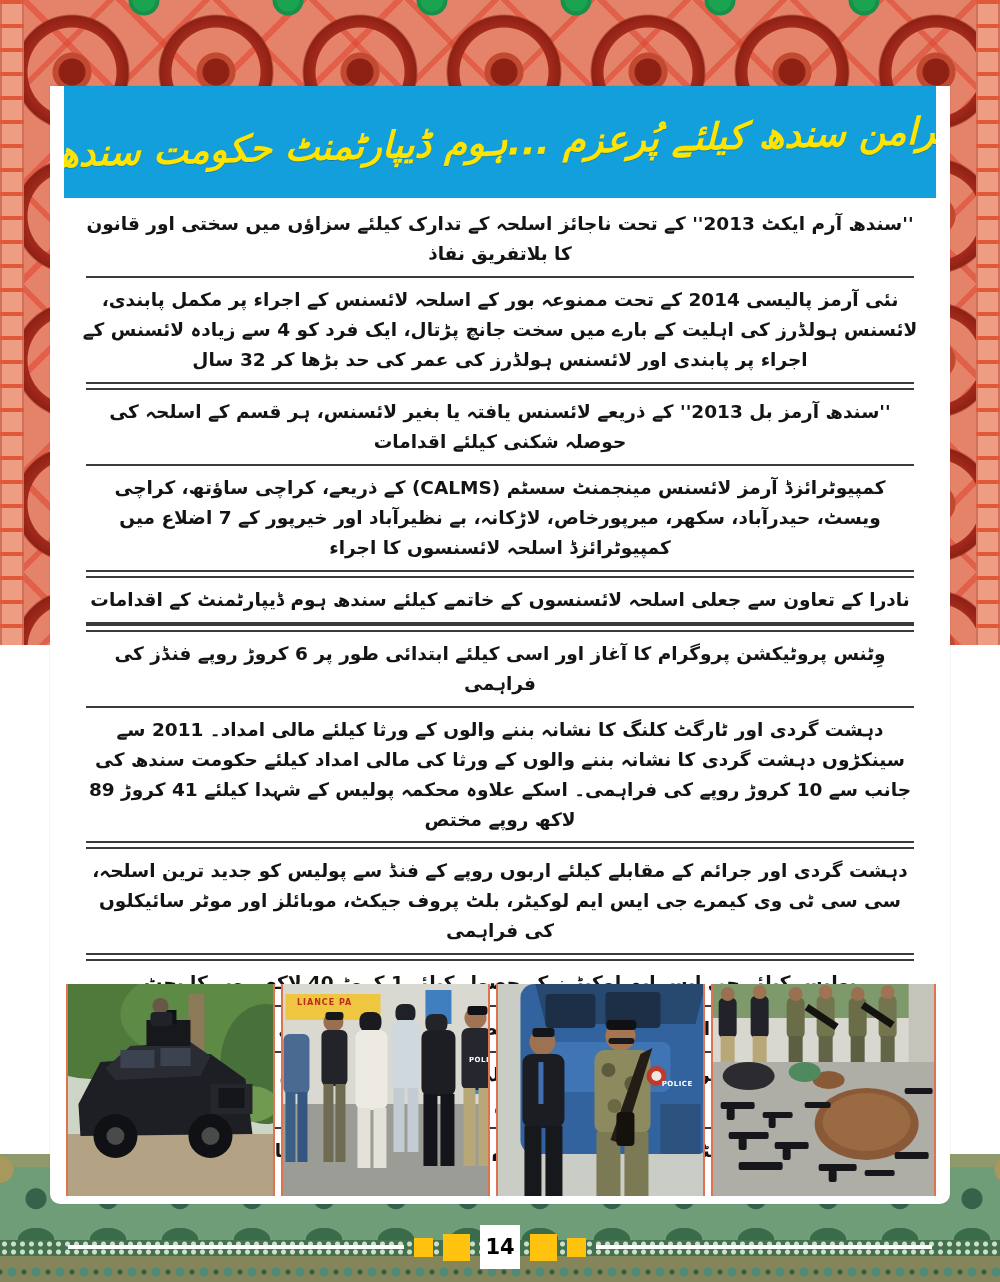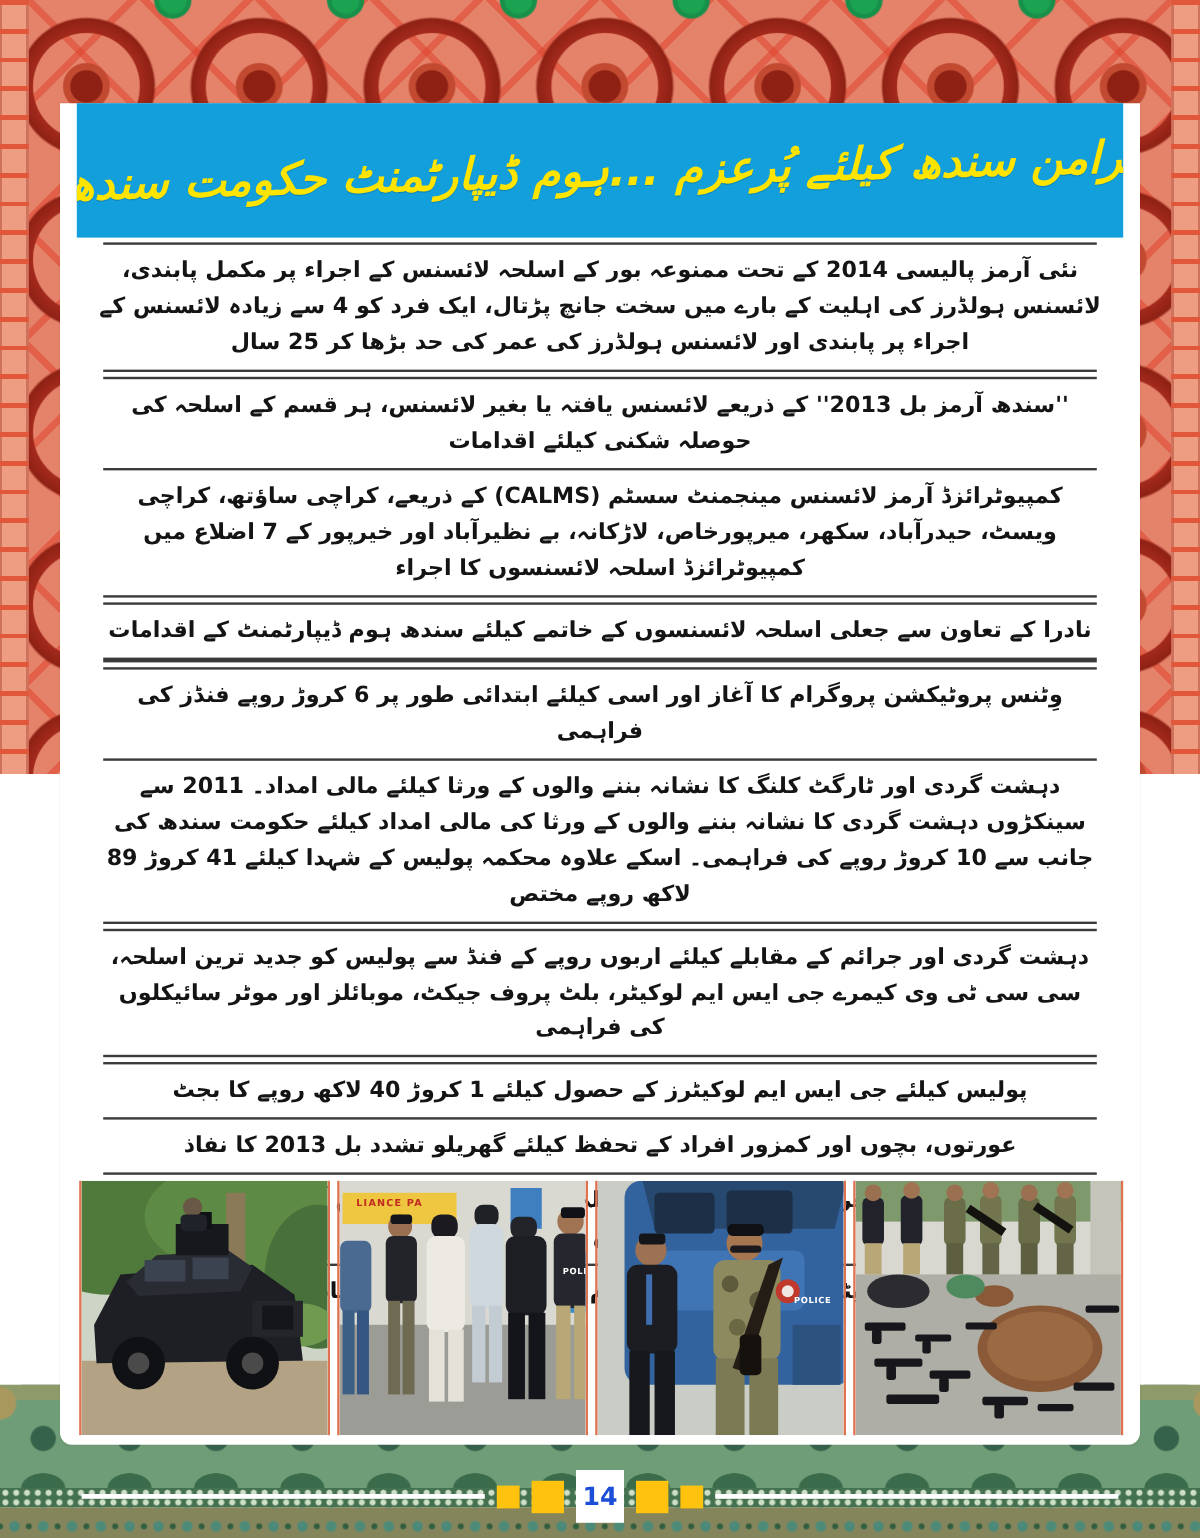--- a/index.html
+++ b/index.html
@@ -43,21 +43,21 @@
     background-image:radial-gradient(circle,#4e8a78 0 4px,transparent 5px),radial-gradient(circle,#2f5e40 0 2px,transparent 3px);
     background-size:24px 20px,24px 20px;background-position:0 6px,12px 6px;}
   
   .footer-nav{position:absolute;left:68px;right:68px;top:1224px;height:46px;
     display:flex;align-items:center;gap:10px;z-index:6;}
   .footer-line{flex:1 1 auto;height:4px;background:#ffffff;}
   .sq{background:#ffc20e;}
   .sq.small{width:19px;height:19px;}
   .sq.big{width:27px;height:27px;}
   .page-box{width:40px;height:44px;background:#ffffff;display:flex;align-items:center;justify-content:center;
-    font-size:21px;font-weight:bold;color:#1d4ed8;}
+    font-size:21px;font-weight:bold;color:#000000;}
   
   .panel{position:absolute;left:50px;top:86px;width:900px;height:1118px;background:#ffffff;
     z-index:3;border-radius:0 0 10px 10px;box-shadow:0 0 0 1px rgba(0,0,0,.03);}
   .banner{margin:0 14px;height:112px;background:#129fdb;display:flex;align-items:center;justify-content:center;overflow:hidden;}
   .banner-title{color:#ffe400;font-size:37px;font-weight:bold;font-style:italic;white-space:nowrap;
     direction:rtl;transform:skewY(-1.5deg);text-shadow:0 1px 0 rgba(0,0,0,.15);
     font-family:"DejaVu Sans","Liberation Serif",serif;}
   
   .points{padding:4px 28px 0 28px;}
   .point{direction:rtl;text-align:center;color:#141414;font-weight:bold;
@@ -86,22 +86,23 @@
   <div class="olive"></div>
 </div>
 
 <div class="panel">
 
   <div class="banner">
     <div class="banner-title">پرامن سندھ کیلئے پُرعزم ...ہوم ڈیپارٹمنٹ حکومت سندھ</div>
   </div>
 
   <div class="points">
-    <div class="sep"></div>
-    <div class="point">نئی آرمز پالیسی 2014 کے تحت ممنوعہ بور کے اسلحہ لائسنس کے اجراء پر مکمل پابندی، لائسنس ہولڈرز کی اہلیت کے بارے میں سخت جانچ پڑتال، ایک فرد کو 4 سے زیادہ لائسنس کے اجراء پر پابندی اور لائسنس ہولڈرز کی عمر کی حد بڑھا کر 25 سال</div>
+    <div class="point">''سندھ آرم ایکٹ 2013'' کے تحت ناجائز اسلحہ کے تدارک کیلئے سزاؤں میں سختی اور قانون کا بلاتفریق نفاذ</div>
+    <div class="sep"></div>
+    <div class="point">نئی آرمز پالیسی 2014 کے تحت ممنوعہ بور کے اسلحہ لائسنس کے اجراء پر مکمل پابندی، لائسنس ہولڈرز کی اہلیت کے بارے میں سخت جانچ پڑتال، ایک فرد کو 4 سے زیادہ لائسنس کے اجراء پر پابندی اور لائسنس ہولڈرز کی عمر کی حد بڑھا کر 32 سال</div>
     <div class="sep double"></div>
     <div class="point">''سندھ آرمز بل 2013'' کے ذریعے لائسنس یافتہ یا بغیر لائسنس، ہر قسم کے اسلحہ کی حوصلہ شکنی کیلئے اقدامات</div>
     <div class="sep"></div>
     <div class="point">کمپیوٹرائزڈ آرمز لائسنس مینجمنٹ سسٹم (CALMS) کے ذریعے، کراچی ساؤتھ، کراچی ویسٹ، حیدرآباد، سکھر، میرپورخاص، لاڑکانہ، بے نظیرآباد اور خیرپور کے 7 اضلاع میں کمپیوٹرائزڈ اسلحہ لائسنسوں کا اجراء</div>
     <div class="sep double"></div>
     <div class="point">نادرا کے تعاون سے جعلی اسلحہ لائسنسوں کے خاتمے کیلئے سندھ ہوم ڈیپارٹمنٹ کے اقدامات</div>
     <div class="sep"></div>
     <div class="sep double"></div>
     <div class="point">وِٹنس پروٹیکشن پروگرام کا آغاز اور اسی کیلئے ابتدائی طور پر 6 کروڑ روپے فنڈز کی فراہمی</div>
     <div class="sep"></div>

